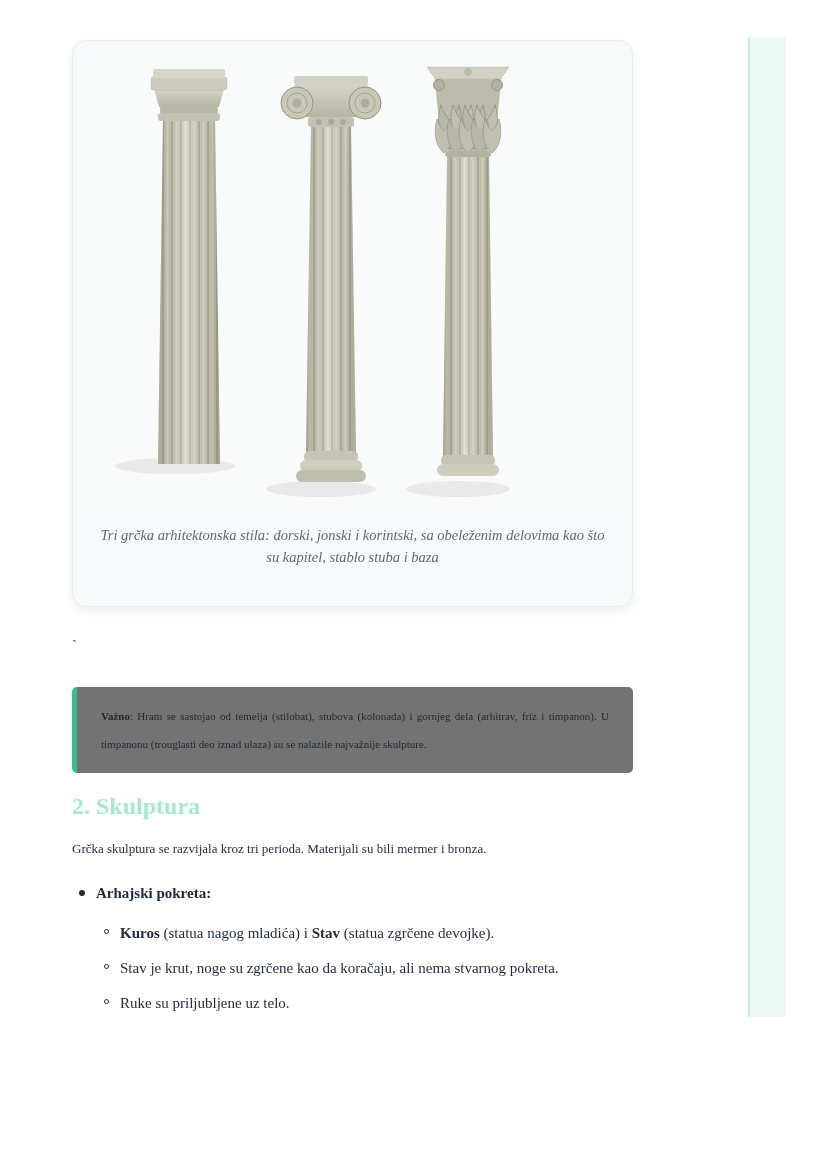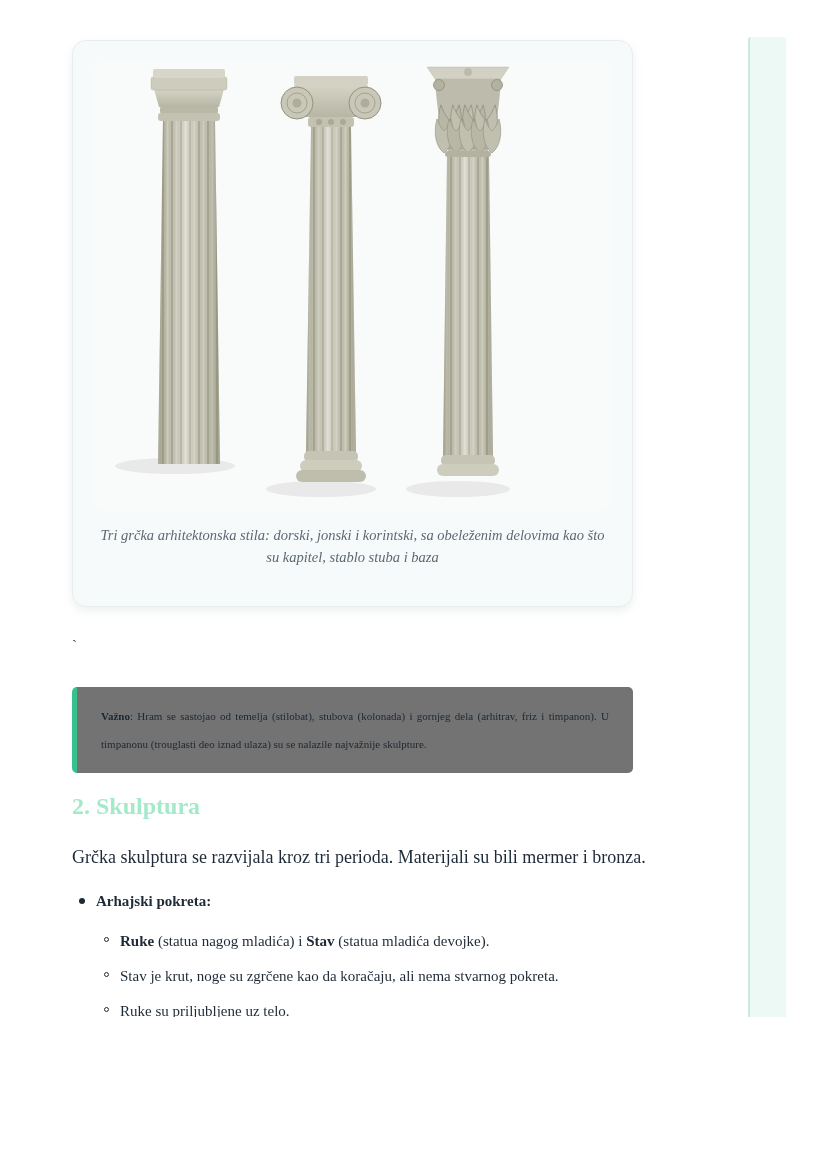--- a/index.html
+++ b/index.html
@@ -30,21 +30,21 @@
   .callout {
     margin-top:30px; background:#737373; border-left:5px solid #35c08c;
     border-radius:5px; padding:15px 24px; font-size:11px; line-height:28px;
     text-align:justify; color:#1c2733;
   }
   .callout strong { font-weight:bold; }
 
   .section-heading {
     margin-top:18px; font-size:24px; line-height:30px; font-weight:bold; color:#a5e9cb;
   }
-  .intro { margin-top:24px; font-size:18px; line-height:24px; white-space:nowrap; }
+  .intro { margin-top:16px; font-size:13px; line-height:24px; white-space:nowrap; }
 
   ul { list-style:none; }
   .top-list { margin-top:20px; }
   .top-list li { position:relative; padding-left:24px; font-size:15px; line-height:24px; font-weight:bold; }
   .bullet-disc { position:absolute; left:7px; top:9px; width:6px; height:6px; border-radius:50%; background:#1e2a38; }
 
   .sub-list { margin-top:16px; }
   .sub-list li { position:relative; padding-left:48px; font-size:15px; line-height:25px; margin-bottom:10px; }
   .bullet-circle {
     position:absolute; left:32px; top:8px; width:5px; height:5px;
@@ -160,21 +160,21 @@
     <ul class="top-list">
       <li>
         <span class="bullet-disc"></span>
         <span>Arhajski pokreta:</span>
       </li>
     </ul>
 
     <ul class="sub-list">
       <li>
         <span class="bullet-circle"></span>
-        <strong>Ruke</strong><span> (statua nagog mladića) i </span><strong>Stav</strong><span> (statua mladića devojke).</span>
+        <strong>Kuros</strong><span> (statua nagog mladića) i </span><strong>Stav</strong><span> (statua zgrčene devojke).</span>
       </li>
       <li>
         <span class="bullet-circle"></span>
         <span>Stav je krut, noge su zgrčene kao da koračaju, ali nema stvarnog pokreta.</span>
       </li>
       <li>
         <span class="bullet-circle"></span>
         <span>Ruke su priljubljene uz telo.</span>
       </li>
     </ul>

